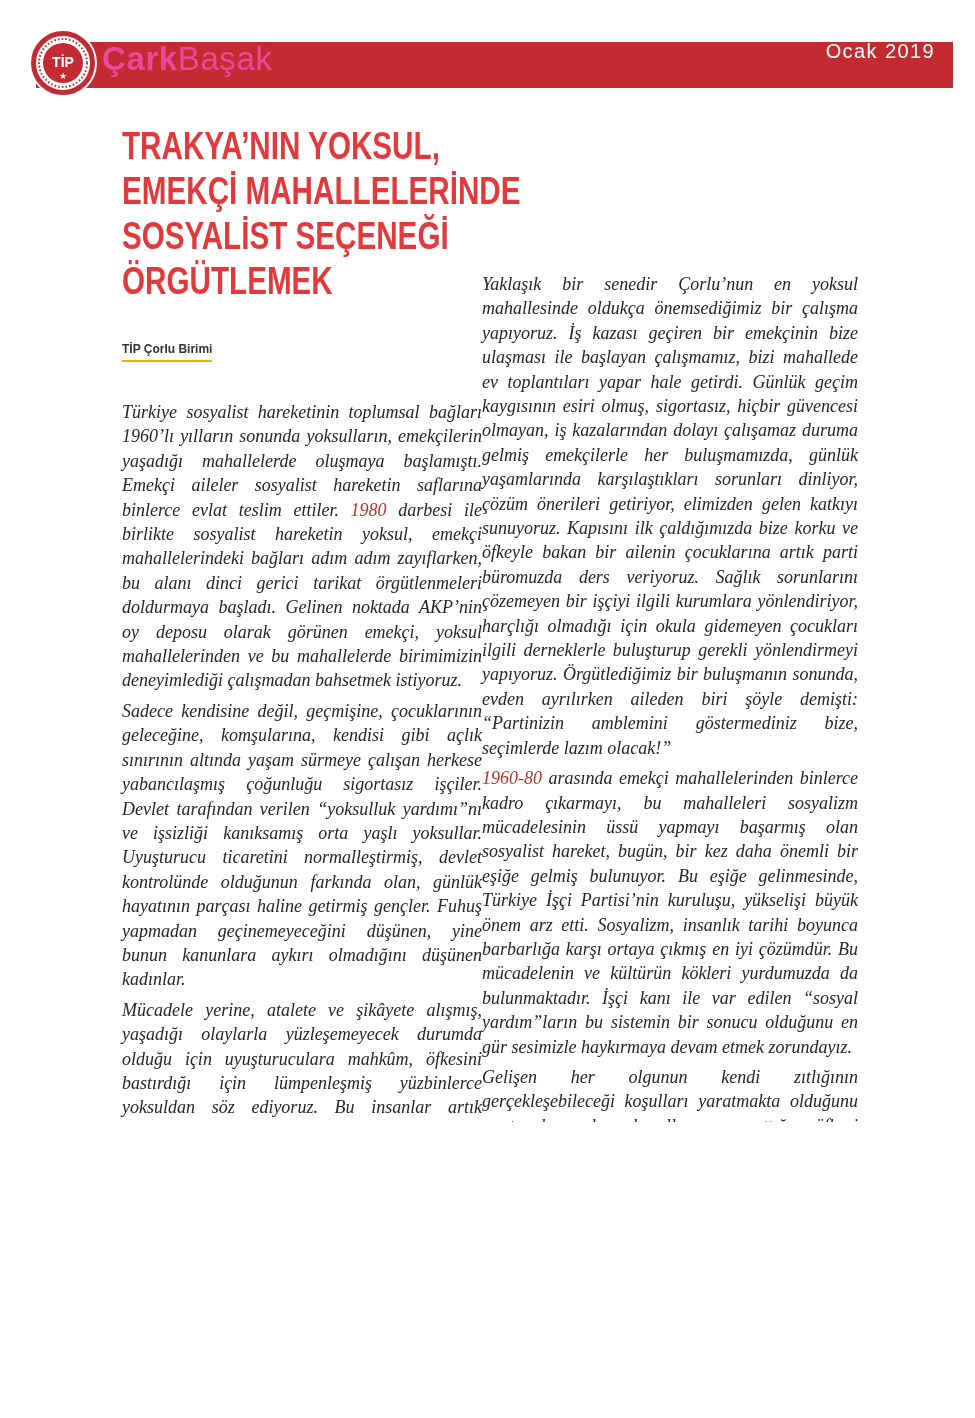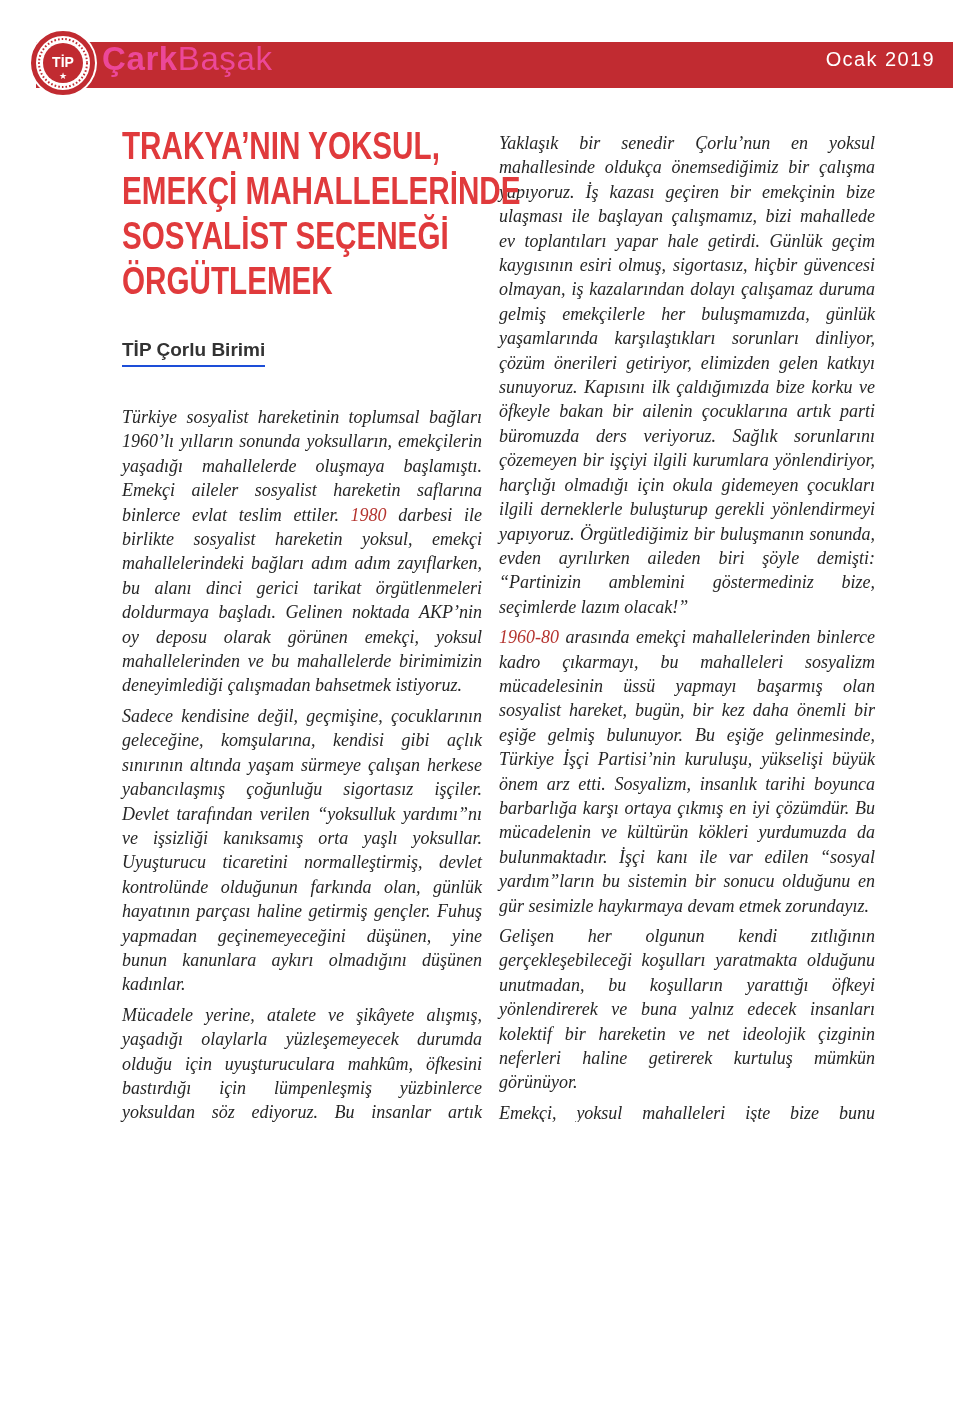--- a/index.html
+++ b/index.html
@@ -12,32 +12,32 @@
   body{background:#ffffff;font-family:"Liberation Sans",sans-serif;}
   .page{position:relative;width:975px;height:1122px;background:#ffffff;overflow:hidden;}
 
   
   .header-bar{position:absolute;left:36px;top:42px;width:917px;height:46px;background:var(--brand);}
   .logo{position:absolute;left:28px;top:28px;width:70px;height:70px;}
   .masthead{position:absolute;left:102px;top:42px;height:46px;display:flex;
             color:#ec4899;font-size:33px;letter-spacing:.6px;line-height:1;}
   .masthead .heavy{font-weight:800;}
   .masthead .light{font-weight:400;}
-  .issue-date{position:absolute;top:36px;right:40px;height:46px;display:flex;align-items:center;
+  .issue-date{position:absolute;top:28px;right:40px;height:46px;display:flex;align-items:center;
               color:#ffffff;font-size:20px;font-weight:400;letter-spacing:1.4px;}
 
   
-  .content{position:absolute;left:122px;top:124px;width:753px;display:flex;gap:17px;}
+  .content{position:absolute;left:122px;top:124px;width:753px;display:flex;align-items:flex-end;}
   .col-left{width:360px;flex:0 0 360px;}
   .col-right{width:376px;flex:0 0 376px;padding-top:7px;}
 
   .headline{color:var(--headline);font-weight:700;font-size:38px;line-height:45px;
             transform:scaleX(.78);transform-origin:left top;margin-bottom:35px;white-space:nowrap;}
-  .byline{display:inline-block;font-size:19px;font-weight:700;color:#333333;
-          border-bottom:2px solid #1d4ed8;padding-bottom:4px;margin-bottom:38px;}
+  .byline{display:inline-block;font-size:12px;font-weight:700;color:#333333;
+          border-bottom:2px solid #eab308;padding-bottom:4px;margin-bottom:38px;}
 
   .body-para{font-family:"Liberation Serif",serif;font-size:18px;line-height:24.4px;
              text-align:justify;color:var(--ink);margin-bottom:6px;
              -webkit-hyphens:auto;hyphens:auto;font-style:italic;}
   .accent-year{color:var(--accent);}
 
   .page-number{position:absolute;right:43px;top:1336px;font-size:27px;font-weight:700;color:#1b1b1b;}
 
   .logo-outer-ring{fill:none;stroke:var(--brand);stroke-width:5;}
   .logo-text-ring{fill:none;stroke:var(--brand);stroke-width:2;stroke-dasharray:1.6 2.1;}

